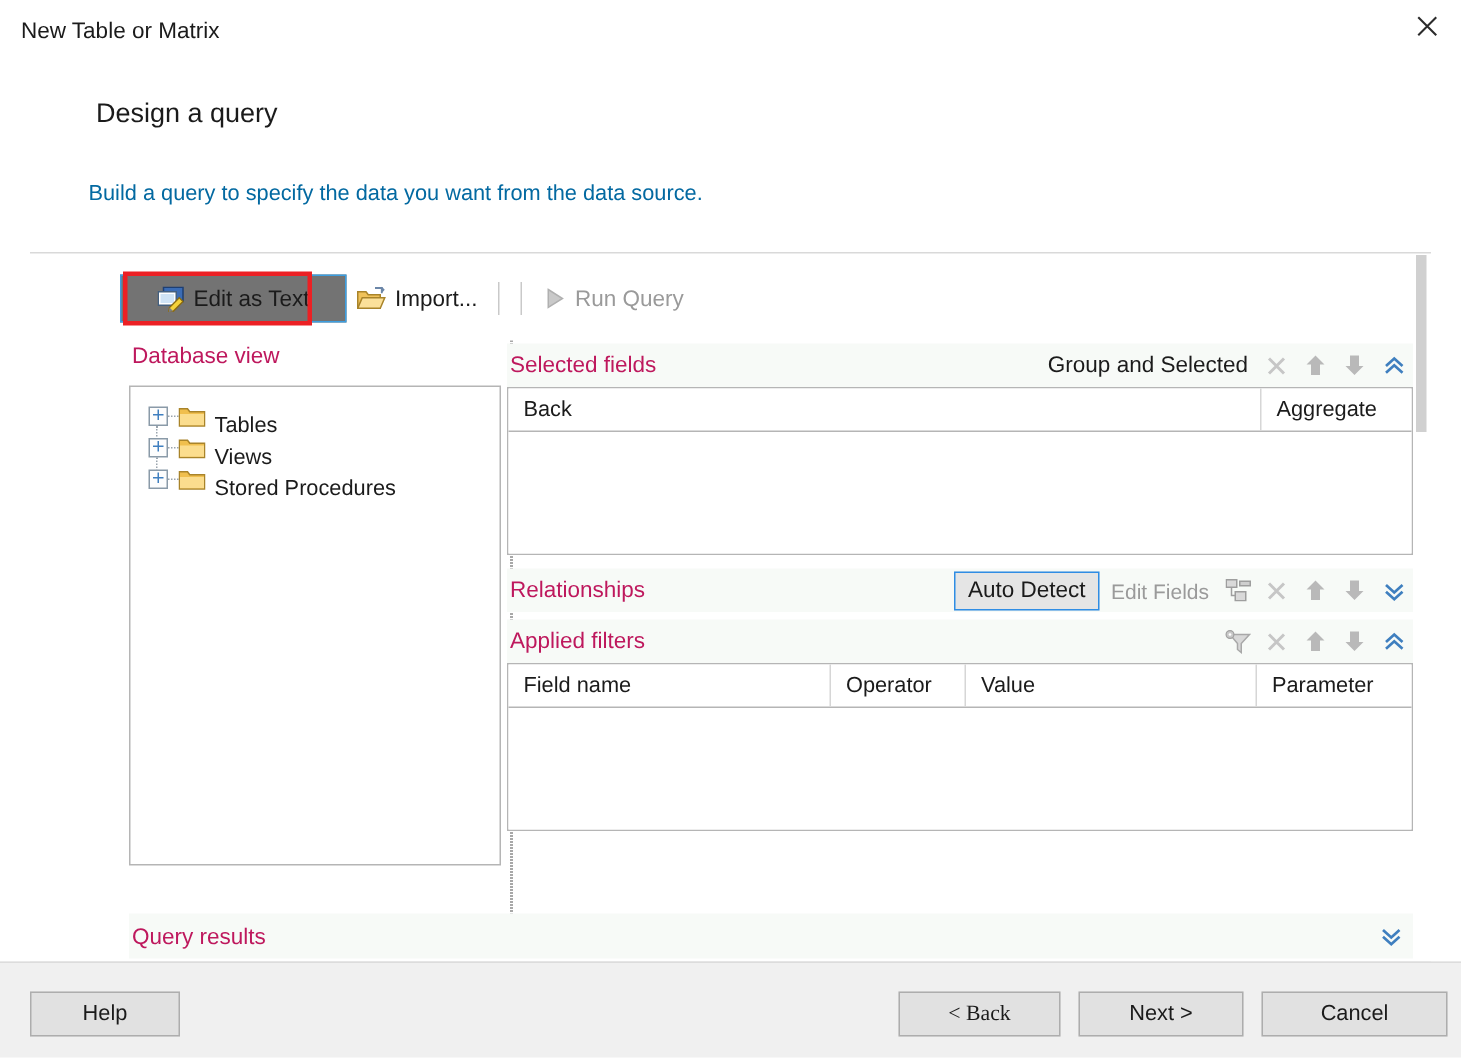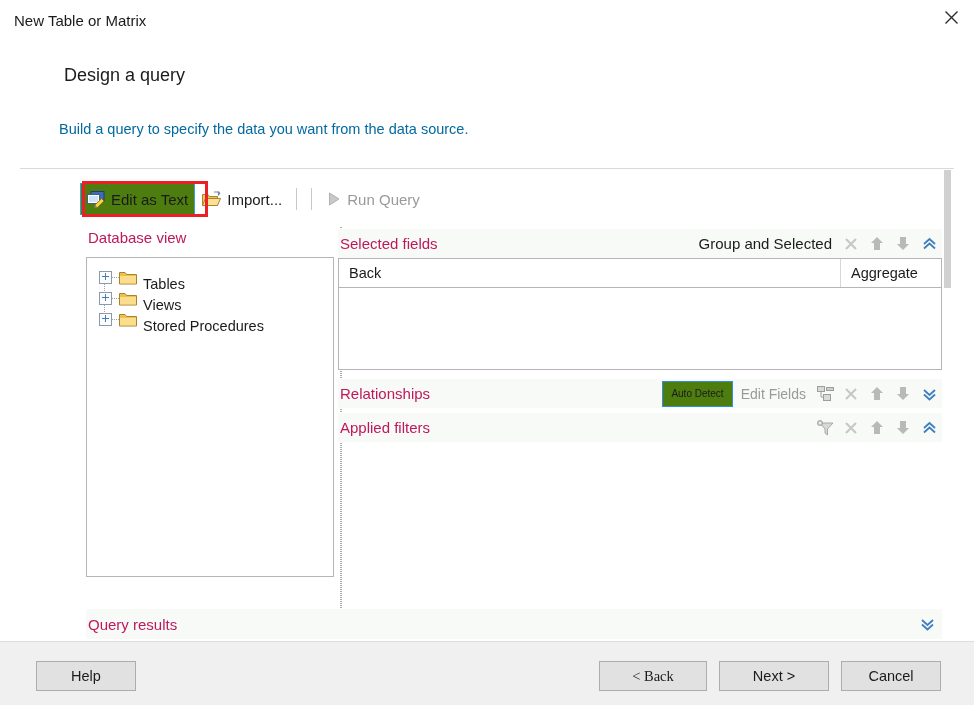--- a/index.html
+++ b/index.html
@@ -79,23 +79,23 @@
     align-items: center;
     gap: 5px;
     height: 30px;
     padding: 0 7px;
     font-size: 15px;
     cursor: pointer;
     white-space: nowrap;
     color: #1b1b1b;
   }
   .tb-item.selected {
-    background: #4d7c0f;
+    background: #737373;
     border: 1px solid #3c9ee0;
-    padding: 0 6px;
+    padding: 0 24px;
     justify-content: center;
   }
   .tb-item.disabled { color: #9a9a9a; cursor: default; }
   .tb-sep {
     width: 1px; height: 22px;
     background: #c9c9c9;
     margin: 0 7px;
   }
   .red-ring {
     position: absolute;
@@ -227,25 +227,25 @@
   }
   .act.label-strong {
     width: auto;
     padding: 0 6px;
     font-size: 15px;
     color: #1b1b1b;
     cursor: default;
   }
   .btn-focus {
     border: 1px solid #2f8de4;
-    background: #4d7c0f;
+    background: #e5e5e5;
     height: 24px;
     display: flex; align-items: center;
     padding: 0 8px;
-    font-size: 10px;
+    font-size: 15px;
     color: #1b1b1b;
     cursor: pointer;
     margin-right: 2px;
   }
   .grid {
     border: 1px solid #b5b5b5;
     background: #ffffff;
     width: 602px;
   }
   .grid-head {
@@ -311,24 +311,24 @@
     position: absolute;
     height: 30px;
     background: #e1e1e1;
     border: 1px solid #adadad;
     font-size: 14.5px;
     color: #1b1b1b;
     display: flex; align-items: center; justify-content: center;
     cursor: pointer;
     font-family: "Liberation Sans", sans-serif;
   }
-  #btn-help   { left: 20px;  top: 19px; width: 100px; margin-left: 16px; }
+  #btn-help   { left: 20px;  top: 19px; width: 100px; }
   #btn-back   { left: 599px; top: 19px; width: 108px; font-family: Liberation Serif, serif; }
   #btn-next   { left: 719px; top: 19px; width: 110px; }
-  #btn-cancel { left: 841px; top: 19px; width: 100px; }
+  #btn-cancel { left: 841px; top: 19px; width: 124px; }
 </style>
 </head>
 <body>
 
 <div class="titlebar">
   <div class="titlebar-text">New Table or Matrix</div>
   <div class="close-btn">
     <svg width="15" height="15" viewBox="0 0 15 15">
       <path d="M1.5 1.5 L13.5 13.5 M13.5 1.5 L1.5 13.5" stroke="#2b2b2b" stroke-width="1.4" fill="none"></path>
     </svg>
@@ -525,20 +525,29 @@
             </svg>
         </span>
         <span class="act">
           <svg width="15" height="14" viewBox="0 0 15 14">
               <path d="M2 7 L7.5 2 L13 7 M2 11.5 L7.5 6.5 L13 11.5" stroke="#3f7fbf" stroke-width="1.8" fill="none"></path>
             </svg>
         </span>
       </div>
     </div>
 
+    <div class="grid">
+      <div class="grid-head">
+        <div class="gh" style="width:215px">Field name</div>
+        <div class="gh" style="width:90px">Operator</div>
+        <div class="gh" style="width:194px">Value</div>
+        <div class="gh" style="width:101px">Parameter</div>
+      </div>
+      <div class="grid-body" style="height:81px"></div>
+    </div>
 
   </div>
 
   <div class="qr">
     <span class="pane-label">Query results</span>
     <span class="qr-chev">
       <svg width="15" height="14" viewBox="0 0 15 14">
           <path d="M2 3 L7.5 8 L13 3 M2 7.5 L7.5 12.5 L13 7.5" stroke="#3f7fbf" stroke-width="1.8" fill="none"></path>
         </svg>
     </span>

